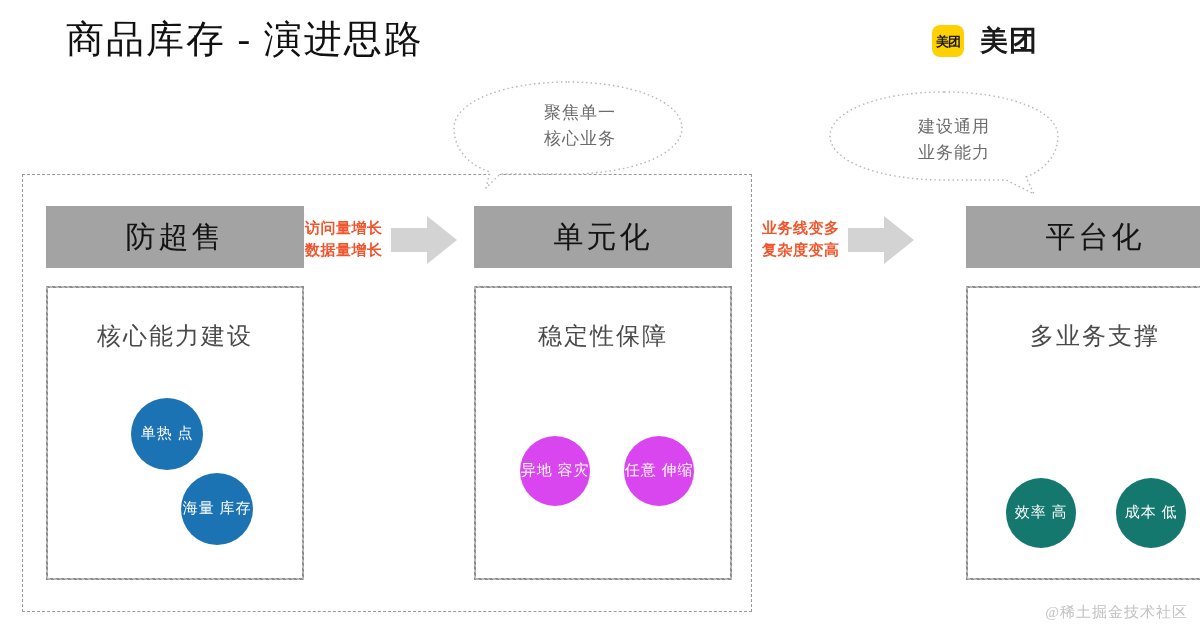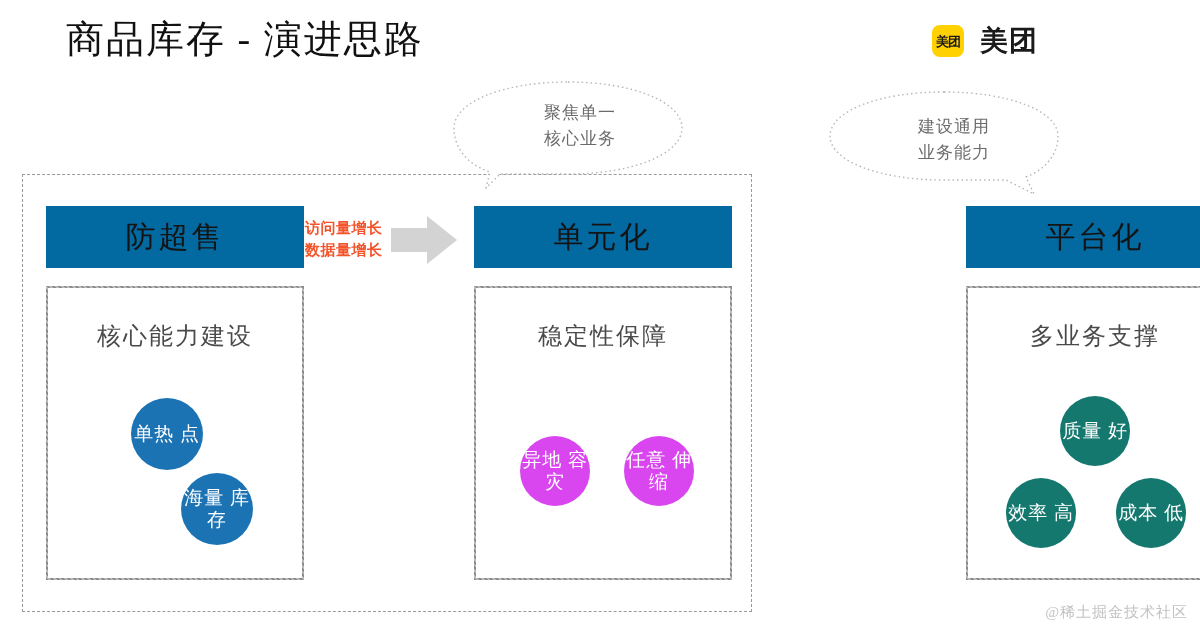--- a/index.html
+++ b/index.html
@@ -78,21 +78,21 @@
     position: absolute;
     width: 258px;
   }
   #stage-1 { left: 46px;  top: 206px; }
   #stage-2 { left: 474px; top: 206px; }
   #stage-3 { left: 930px; top: 206px; padding-left: 36px; }
 
   .stage-header {
     width: 100%;
     height: 62px;
-    background: #0369a1;
+    background: #a3a3a3;
     display: flex;
     align-items: center;
     justify-content: center;
     font-size: 30px;
     color: #141414;
     letter-spacing: 3px;
     box-sizing: border-box;
   }
 
   .stage-body {
@@ -118,21 +118,21 @@
 
   
   .bubble {
     position: absolute;
     border-radius: 50%;
     display: flex;
     align-items: center;
     justify-content: center;
     text-align: center;
     color: #ffffff;
-    font-size: 19px;
+    font-size: 15px;
     line-height: 1.18;
     letter-spacing: 1px;
   }
   .bubble.blue  { background: #1C73B3; }
   .bubble.navy  { background: #d946ef; }
   .bubble.teal  { background: #14786F; }
 
   
   #circle-1-1 { width: 72px; height: 72px; left: 83px;  top: 110px; }
   #circle-1-2 { width: 72px; height: 72px; left: 36px;  top: 185px; }
@@ -256,27 +256,32 @@
     <div class="stage-header">单元化</div>
     <div class="stage-body">
       <div class="stage-subtitle">稳定性保障</div>
       <div class="bubble navy" id="circle-2-1">异地
 容灾</div>
       <div class="bubble navy" id="circle-2-2">任意
 伸缩</div>
     </div>
   </div>
 
+  <div class="transition" id="transition-2">
+    <div class="transition-label">业务线变多
+复杂度变高</div>
+    <svg class="block-arrow" viewBox="0 0 66 52">
+      <path d="M0 14 L36 14 L36 2 L66 26 L36 50 L36 38 L0 38 Z" fill="#D3D3D3"></path>
+    </svg>
+  </div>
 
   <div class="stage" id="stage-3">
     <div class="stage-header">平台化</div>
     <div class="stage-body">
       <div class="stage-subtitle">多业务支撑</div>
-      <div class="bubble teal" id="circle-3-1">质量
-好</div>
       <div class="bubble teal" id="circle-3-2">效率
 高</div>
       <div class="bubble teal" id="circle-3-3">成本
 低</div>
     </div>
   </div>
 
   <div id="watermark">@稀土掘金技术社区</div>
 
 </div>

